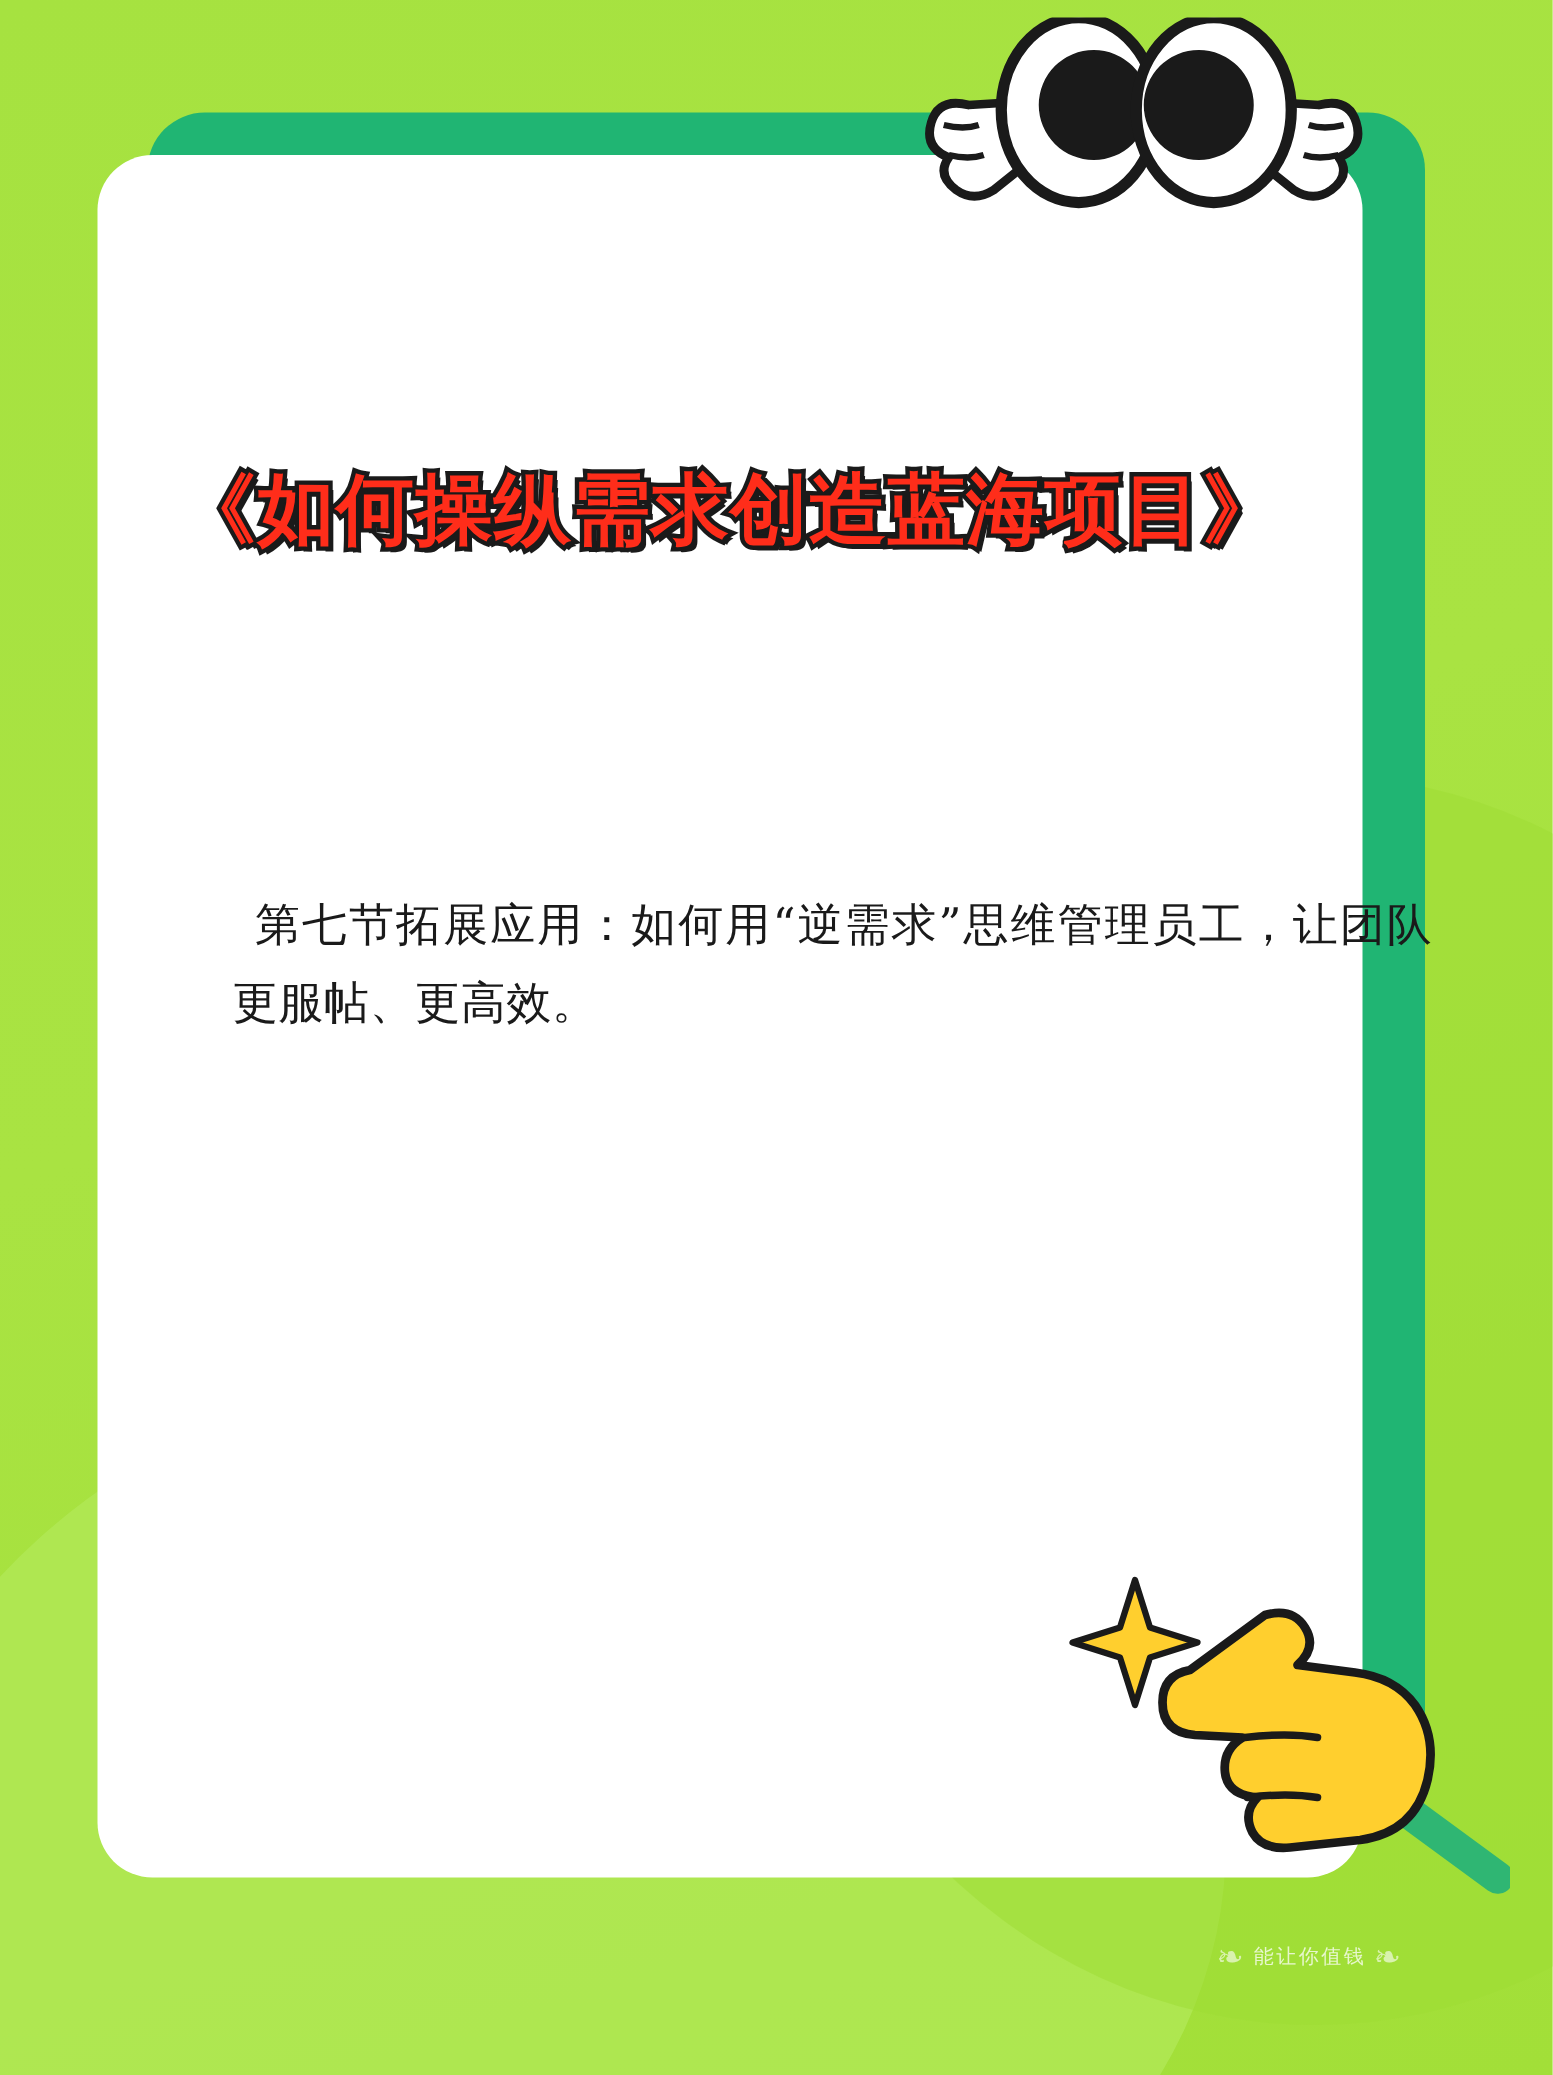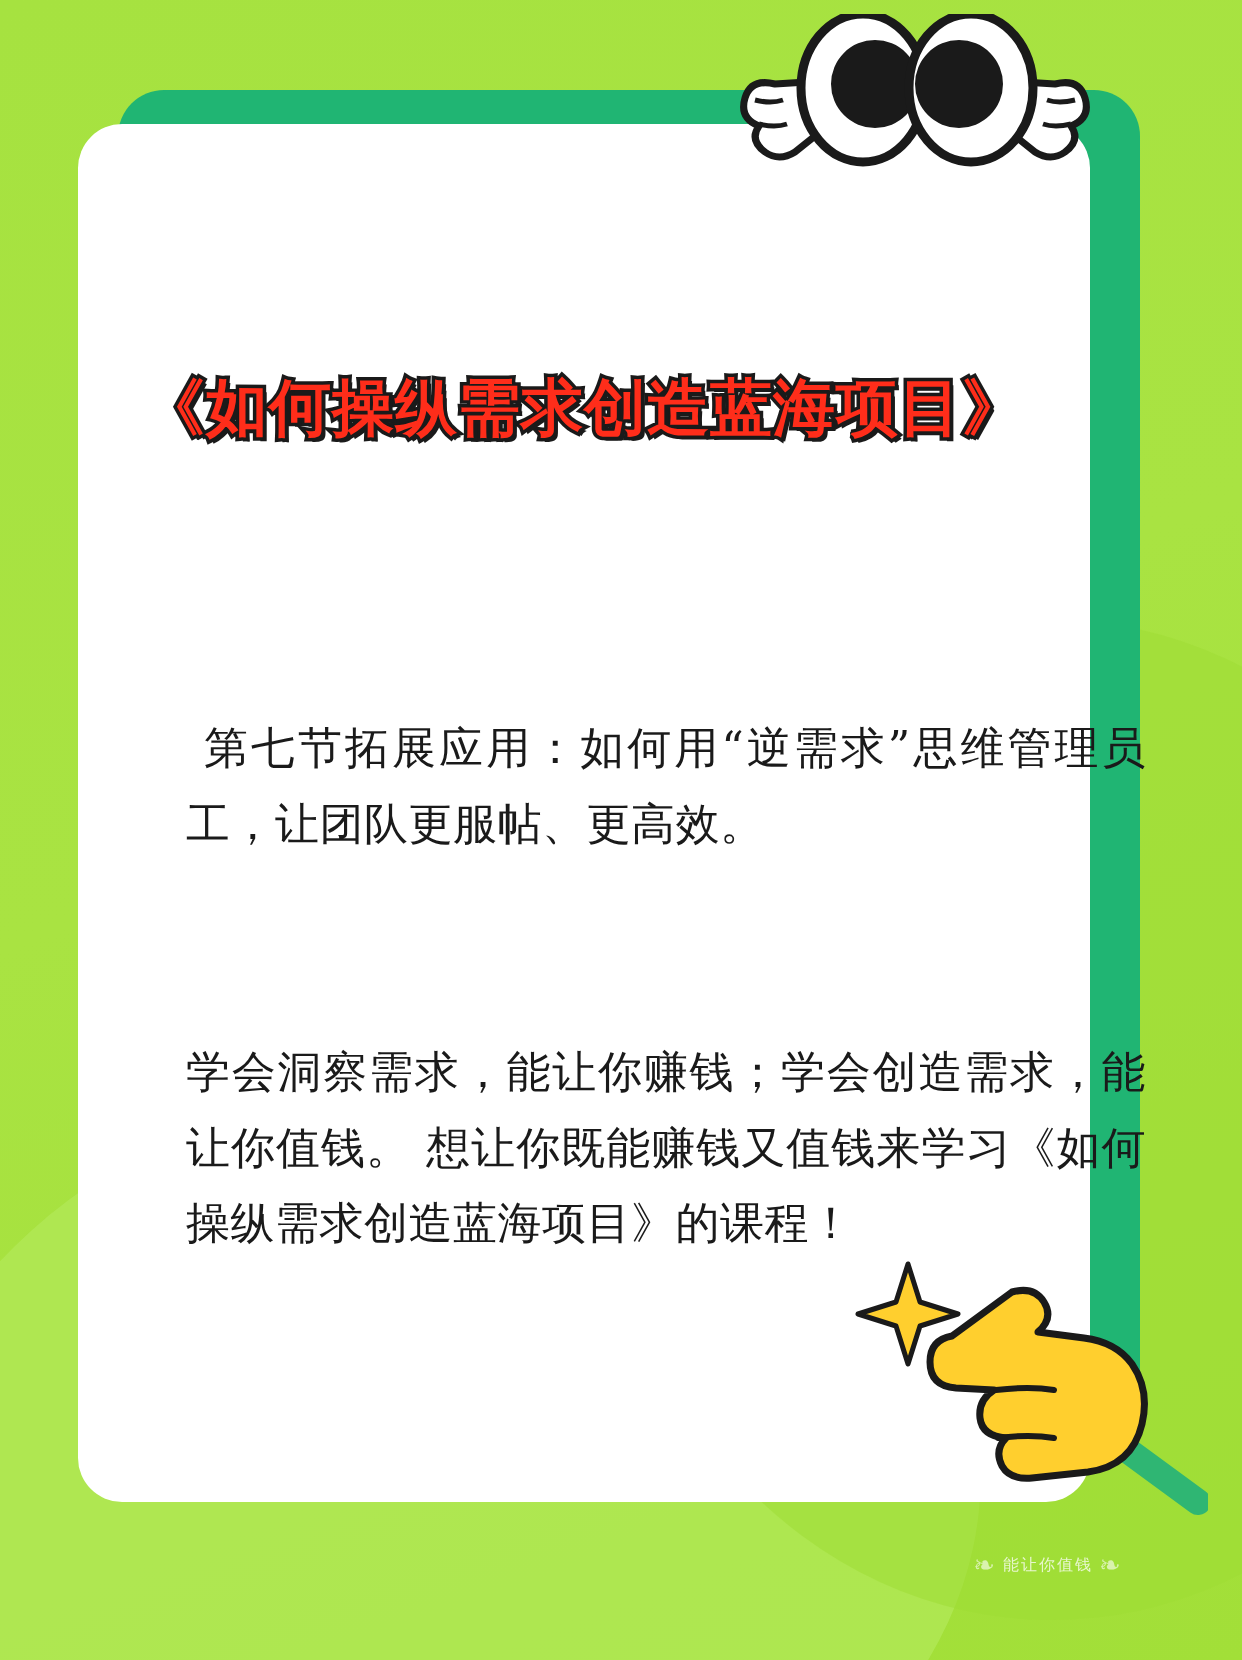--- a/index.html
+++ b/index.html
@@ -85,21 +85,21 @@
       -1px -1px 0 #1a1a1a;
     white-space: nowrap;
   }
 
   
   .body-text {
     position: absolute;
     left: 108px;
     width: 960px;
     font-family: "DejaVu Serif", "Liberation Serif", serif;
-    font-size: 44px;
+    font-size: 36px;
     line-height: 1.72;
     color: #1a1a1a;
     letter-spacing: 0.5px;
     text-align: justify;
   }
   .para1 { top: 586px; text-indent: 18px; }
   .para2 { top: 910px; }
 
   
   .eyes {
@@ -152,21 +152,20 @@
 <div class="card-shadow"></div>
 
 <div class="card">
 
   <div class="title-wrap">
     <span class="title">《如何操纵需求创造蓝海项目》</span>
   </div>
 
   <div class="body-text para1"> 第七节拓展应用：如何用“逆需求”思维管理员工，让团队更服帖、更高效。</div>
 
-  <div class="body-text para2">学会洞察需求，能让你赚钱；学会创造需求，能让你值钱。 想让你既能赚钱又值钱来学习《如何操纵需求创造蓝海项目》的课程！</div>
 
   <div class="hand">
     <svg width="360" height="300" viewBox="0 0 360 300" xmlns="http://www.w3.org/2000/svg">
 
       <path d="M60 40 L72 78 L110 90 L72 102 L60 140 L48 102 L10 90 L48 78 Z" fill="#ffcf2e" stroke="#1a1a1a" stroke-width="5" stroke-linejoin="round"></path>
 
       <path d="M230 190 L350 278" stroke="#2fb673" stroke-width="26" stroke-linecap="round"></path>
       <path d="M230 190 L350 278" stroke="#1a1a1a" stroke-width="32" stroke-linecap="round" fill="none" opacity="0"></path>
 
       <rect x="222" y="162" width="56" height="74" rx="18" transform="rotate(36 250 200)" fill="#2fb673" stroke="#1a1a1a" stroke-width="6"></rect>

